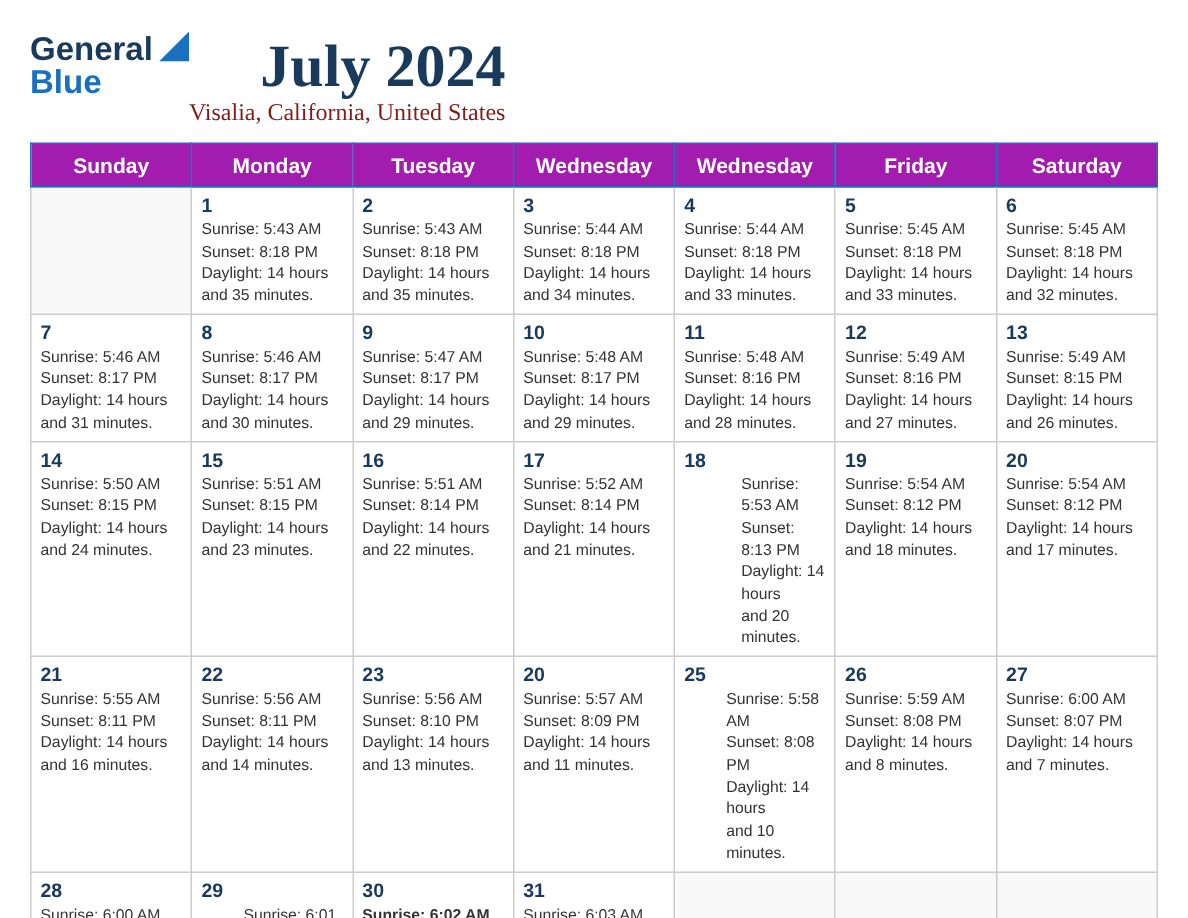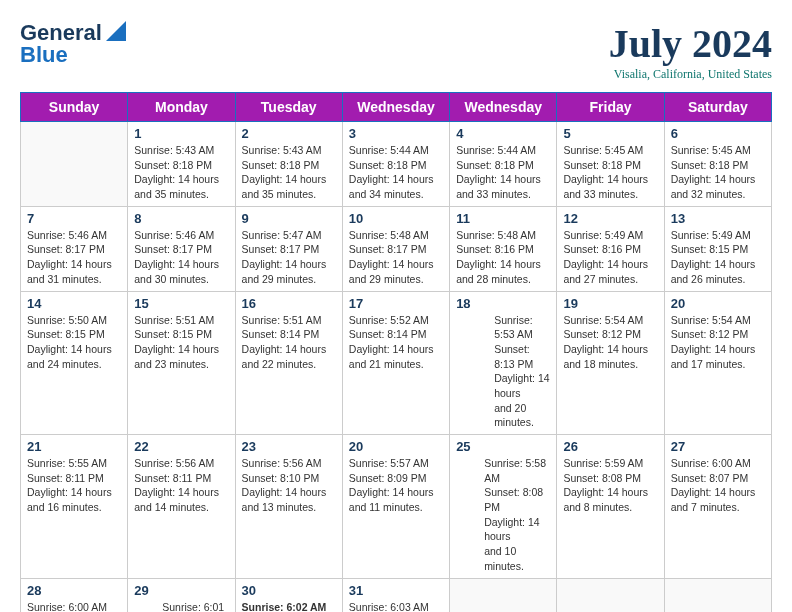--- a/index.html
+++ b/index.html
@@ -5,21 +5,21 @@
     * { box-sizing: border-box; margin: 0; padding: 0; }
     body {
       font-family: Arial, sans-serif;
       background: #fff;
       width: 792px;
       min-height: 612px;
       padding: 20px;
     }
     .header {
       display: flex;
-      justify-content: space-between;
+      justify-content: flex-start;
       align-items: flex-start;
       margin-bottom: 10px;
     }
     .logo {
       display: flex;
       flex-direction: column;
       align-items: flex-start;
     }
     .logo-row {
       display: flex;
@@ -29,22 +29,22 @@
     .title-section {
       text-align: right;
       font-family: Liberation Serif, serif;
     }
     .main-title {
       font-size: 40px;
       font-weight: bold;
       color: #1a3a5c;
     }
     .subtitle {
-      font-size: 12px;
-      color: #0f766e;
+      font-size: 16px;
+      color: #7f1d1d;
     }
     .calendar {
       width: 100%;
       border-collapse: collapse;
       border: 1px solid #ccc;
     }
     .calendar th {
       background-color: #a21caf;
       color: #fff;
       text-align: center;

